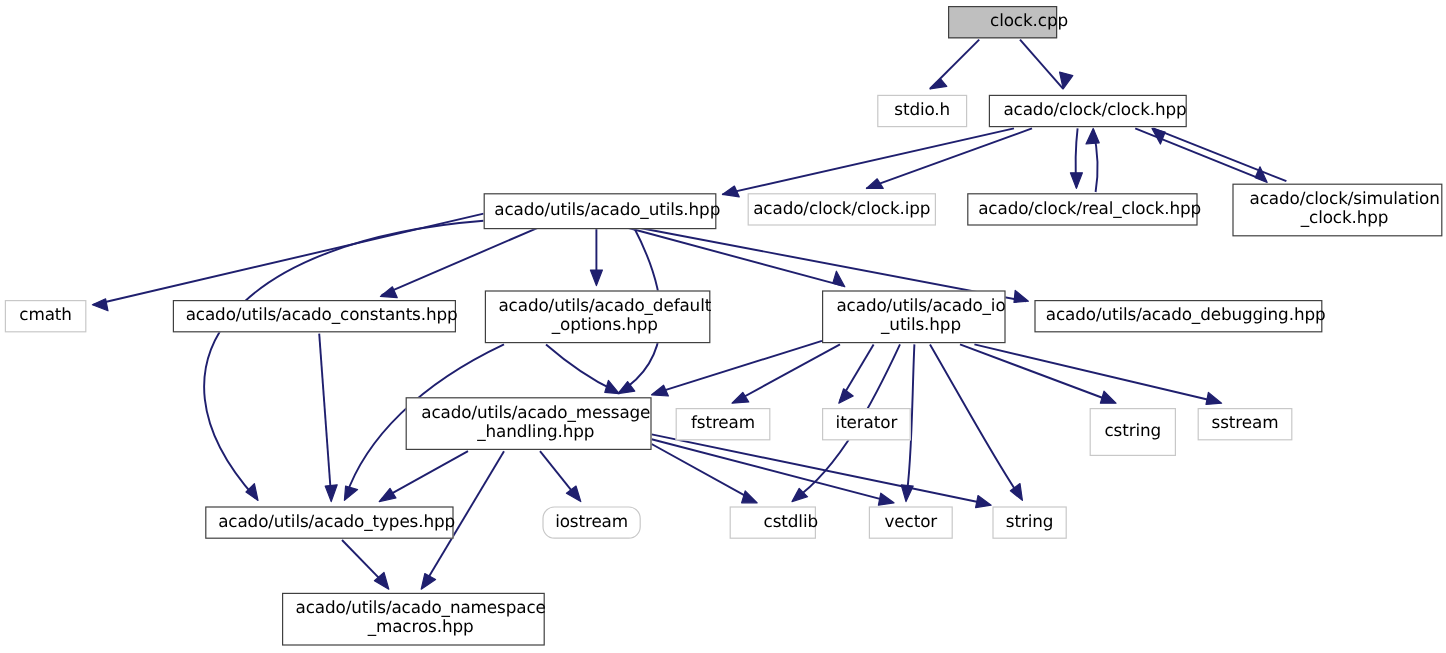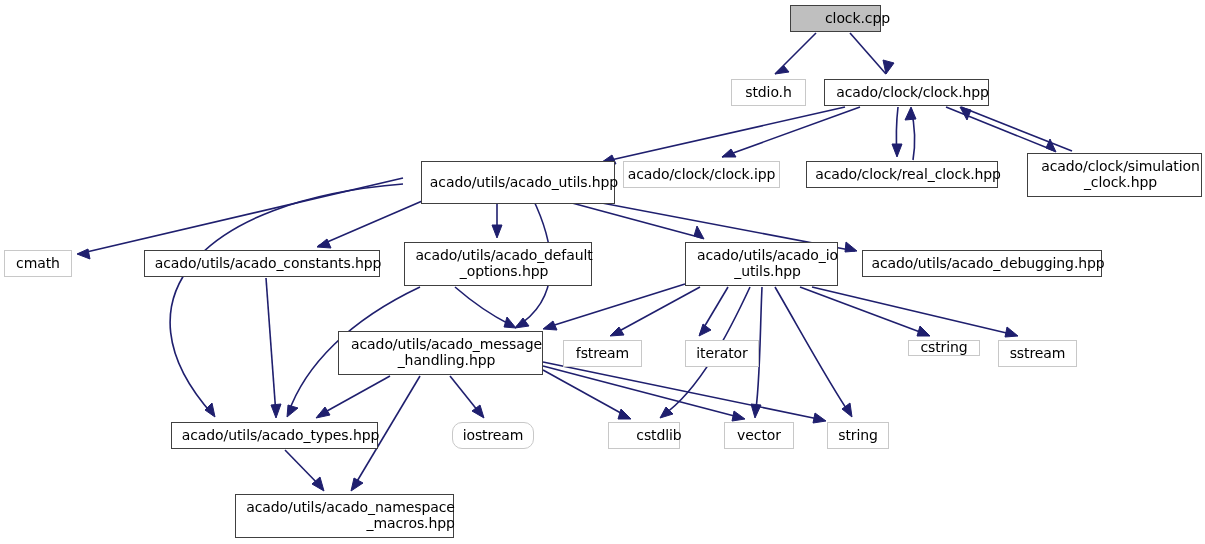--- a/index.html
+++ b/index.html
@@ -194,39 +194,39 @@
       </g>
       <g>
         <path class="edge-path" d="M 285 450 L 322 488" stroke="#1f1f6e"></path>
         <path class="edge-head" d="M 324 491 l -4 -14 l -8 7 z" fill="#1f1f6e" stroke="#1f1f6e" stroke-width="3.2" stroke-linejoin="round"></path>
       </g>
     </svg>
   <div id="node-layer">
       <div class="node-box root" style="left: 790px; top: 5px; width: 91px; height: 27px; font-size: 14px; padding-left: 44px;"><span>clock.cpp</span></div>
       <div class="node-box system" style="left: 731px; top: 79px; width: 75px; height: 27px; font-size: 14px;"><span>stdio.h</span></div>
       <div class="node-box project" style="left: 824px; top: 79px; width: 165px; height: 27px; font-size: 14px;"><span>acado/clock/clock.hpp</span></div>
-      <div class="node-box project" style="left: 421px; top: 161px; width: 194px; height: 43px; font-size: 14px;"><span>acado/utils/acado_utils.hpp</span></div>
+      <div class="node-box project" style="left: 403px; top: 161px; width: 194px; height: 30px; font-size: 14px;"><span>acado/utils/acado_utils.hpp</span></div>
       <div class="node-box system" style="left: 623px; top: 161px; width: 157px; height: 27px; font-size: 14px;"><span>acado/clock/clock.ipp</span></div>
       <div class="node-box project" style="left: 806px; top: 161px; width: 192px; height: 27px; font-size: 14px;"><span>acado/clock/real_clock.hpp</span></div>
       <div class="node-box project" style="left: 1027px; top: 153px; width: 175px; height: 44px; font-size: 14px;"><span>acado/clock/simulation
 _clock.hpp</span></div>
       <div class="node-box system" style="left: 4px; top: 250px; width: 68px; height: 27px; font-size: 14px;"><span>cmath</span></div>
       <div class="node-box project" style="left: 144px; top: 250px; width: 236px; height: 27px; font-size: 14px;"><span>acado/utils/acado_constants.hpp</span></div>
       <div class="node-box project" style="left: 404px; top: 242px; width: 188px; height: 44px; font-size: 14px;"><span>acado/utils/acado_default
 _options.hpp</span></div>
       <div class="node-box project" style="left: 685px; top: 242px; width: 153px; height: 44px; font-size: 14px;"><span>acado/utils/acado_io
 _utils.hpp</span></div>
       <div class="node-box project" style="left: 862px; top: 250px; width: 240px; height: 27px; font-size: 14px;"><span>acado/utils/acado_debugging.hpp</span></div>
       <div class="node-box project" style="left: 338px; top: 331px; width: 205px; height: 44px; font-size: 14px;"><span>acado/utils/acado_message
 _handling.hpp</span></div>
       <div class="node-box system" style="left: 563px; top: 340px; width: 79px; height: 27px; font-size: 14px;"><span>fstream</span></div>
       <div class="node-box system" style="left: 660px; top: 340px; width: 74px; height: 27px; font-size: 14px; margin-left: 25px;"><span>iterator</span></div>
-      <div class="node-box system" style="left: 908px; top: 340px; width: 72px; height: 16px; font-size: 14px; align-items: center;"><span>cstring</span></div>
+      <div class="node-box system" style="left: 908px; top: 340px; width: 72px; height: 40px; font-size: 14px; align-items: center;"><span>cstring</span></div>
       <div class="node-box system" style="left: 998px; top: 340px; width: 79px; height: 27px; font-size: 14px;"><span>sstream</span></div>
       <div class="node-box project" style="left: 171px; top: 422px; width: 207px; height: 27px; font-size: 14px;"><span>acado/utils/acado_types.hpp</span></div>
       <div class="node-box system" style="left: 452px; top: 422px; width: 82px; height: 27px; font-size: 14px; border-radius: 10px;"><span>iostream</span></div>
       <div class="node-box system" style="left: 608px; top: 422px; width: 72px; height: 27px; font-size: 14px; padding-left: 30px;"><span>cstdlib</span></div>
       <div class="node-box system" style="left: 724px; top: 422px; width: 70px; height: 27px; font-size: 14px;"><span>vector</span></div>
       <div class="node-box system" style="left: 827px; top: 422px; width: 62px; height: 27px; font-size: 14px;"><span>string</span></div>
-      <div class="node-box project" style="left: 235px; top: 494px; width: 219px; height: 44px; font-size: 14px; text-align: right;"><span>acado/utils/acado_namespace
+      <div class="node-box project" style="left: 235px; top: 494px; width: 219px; height: 44px; font-size: 14px;"><span>acado/utils/acado_namespace
 _macros.hpp</span></div>
     </div>
 </div>
 
 </body></html>

